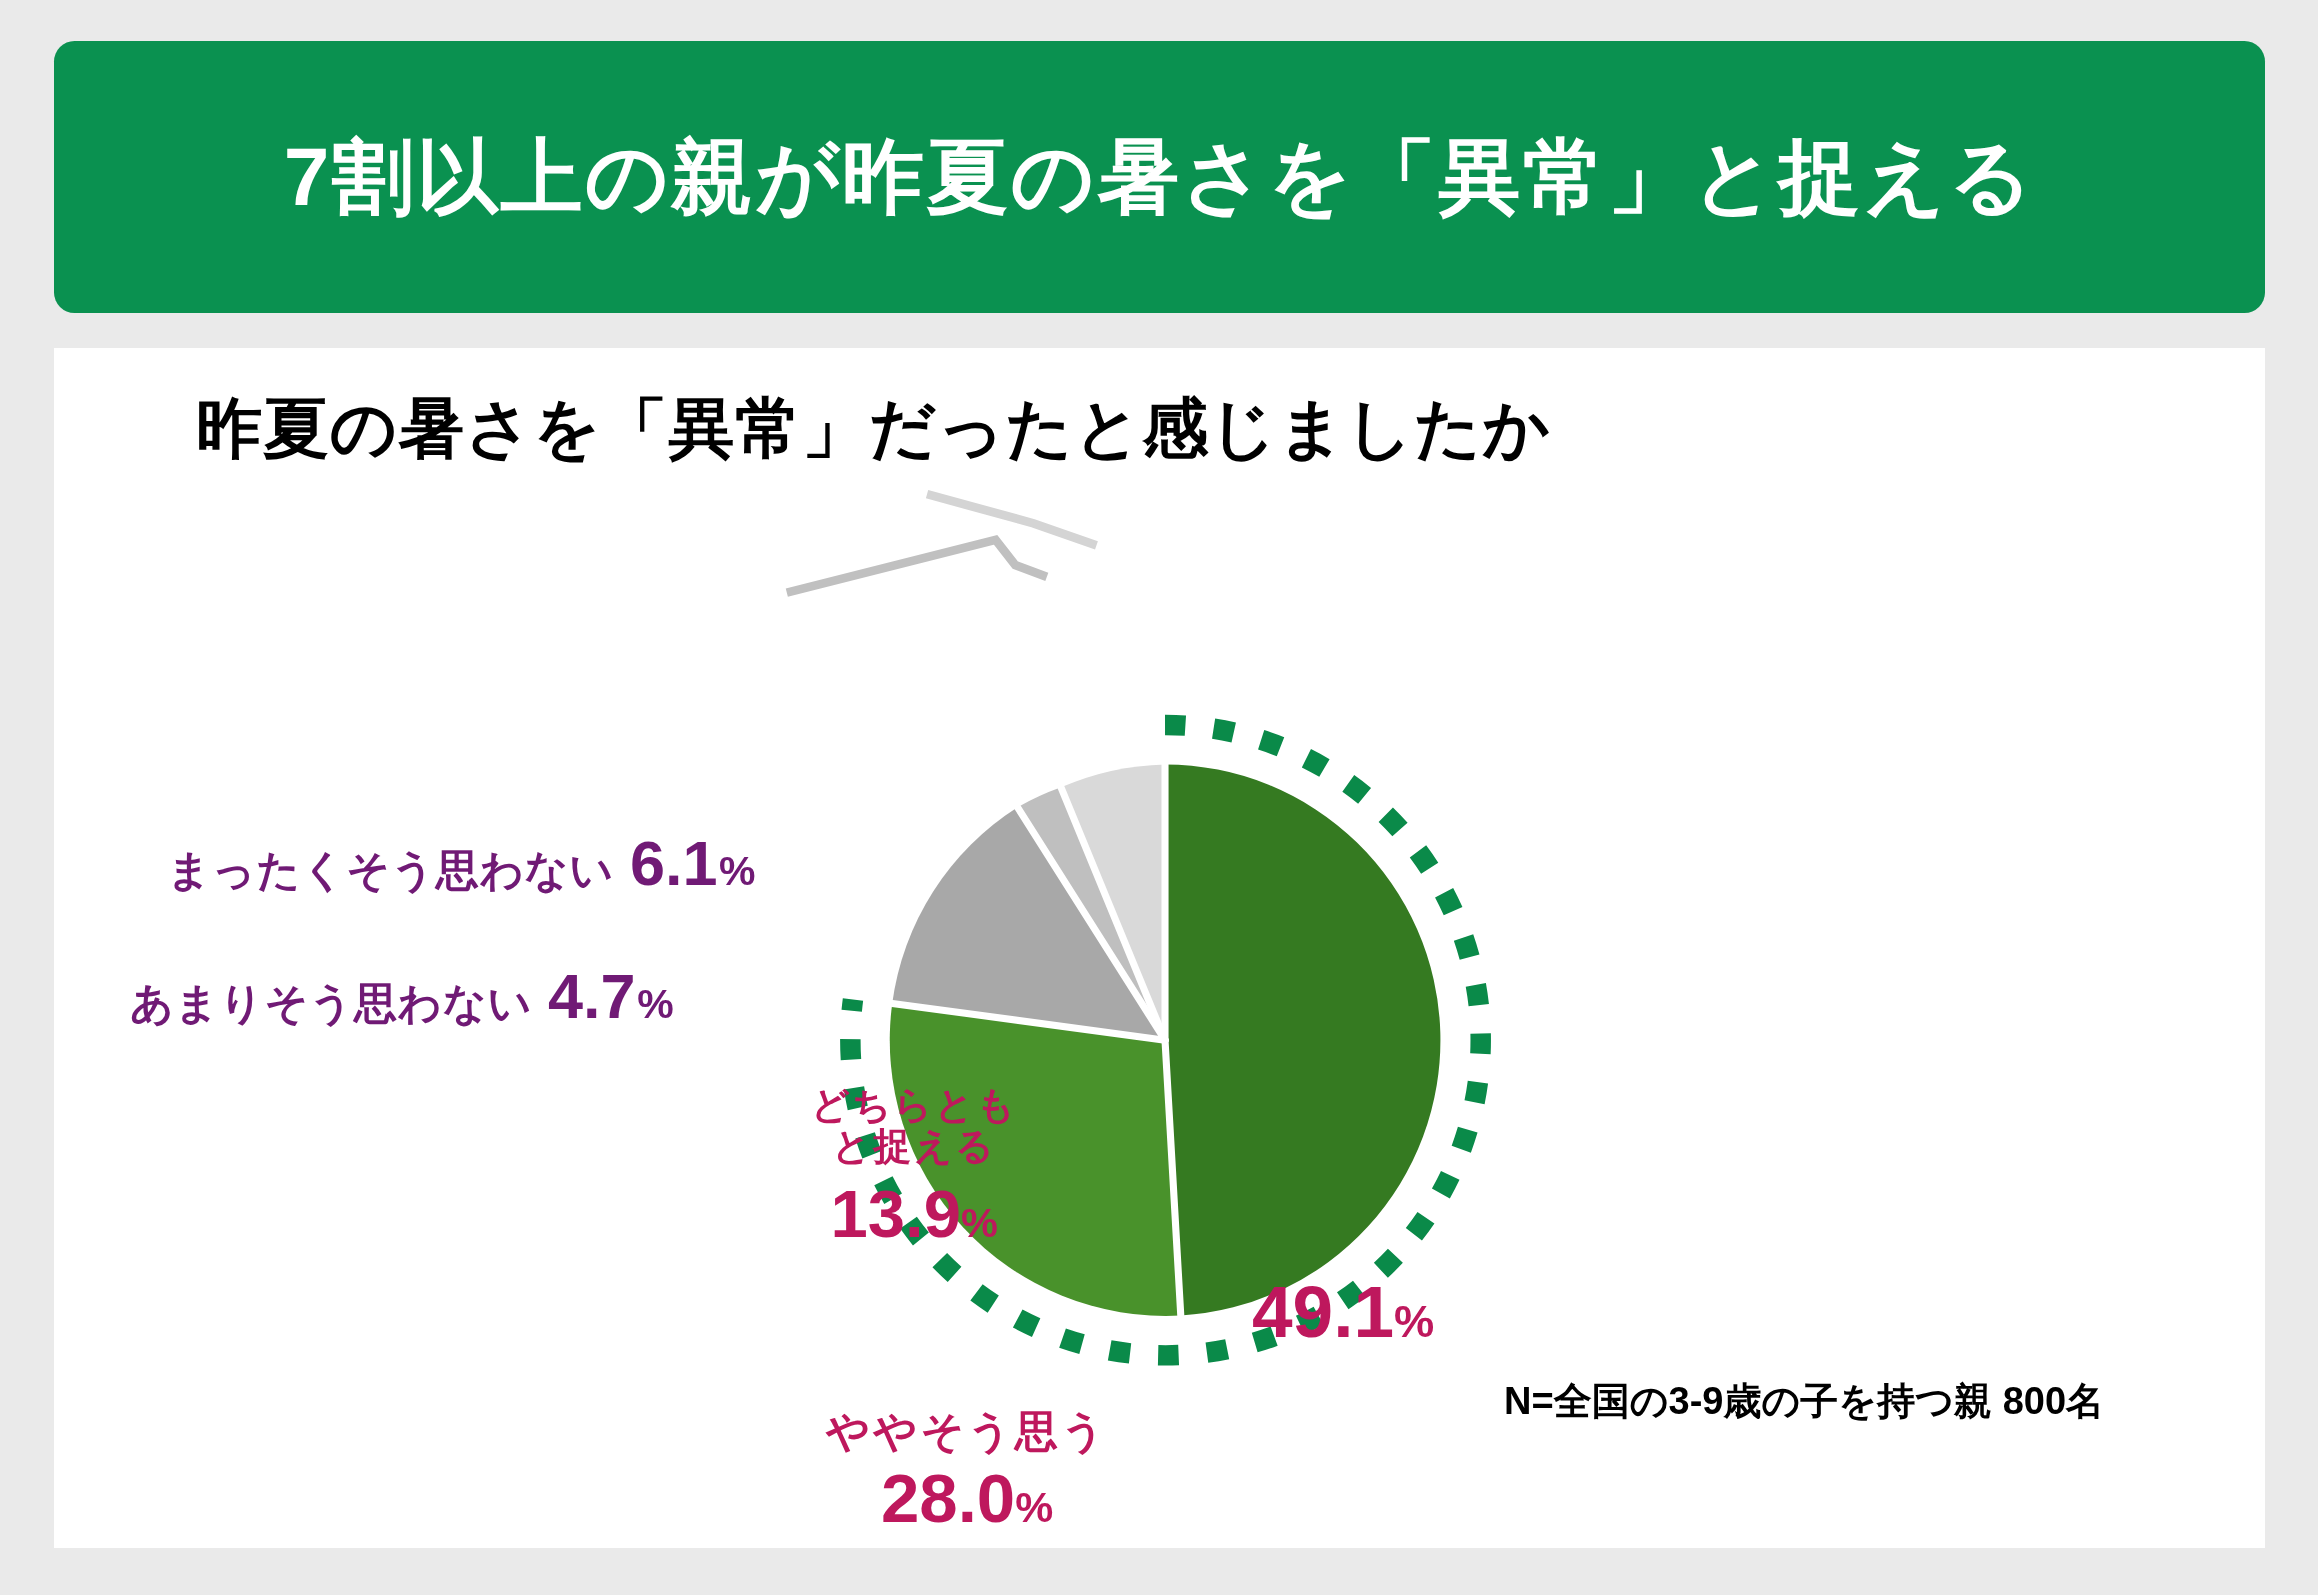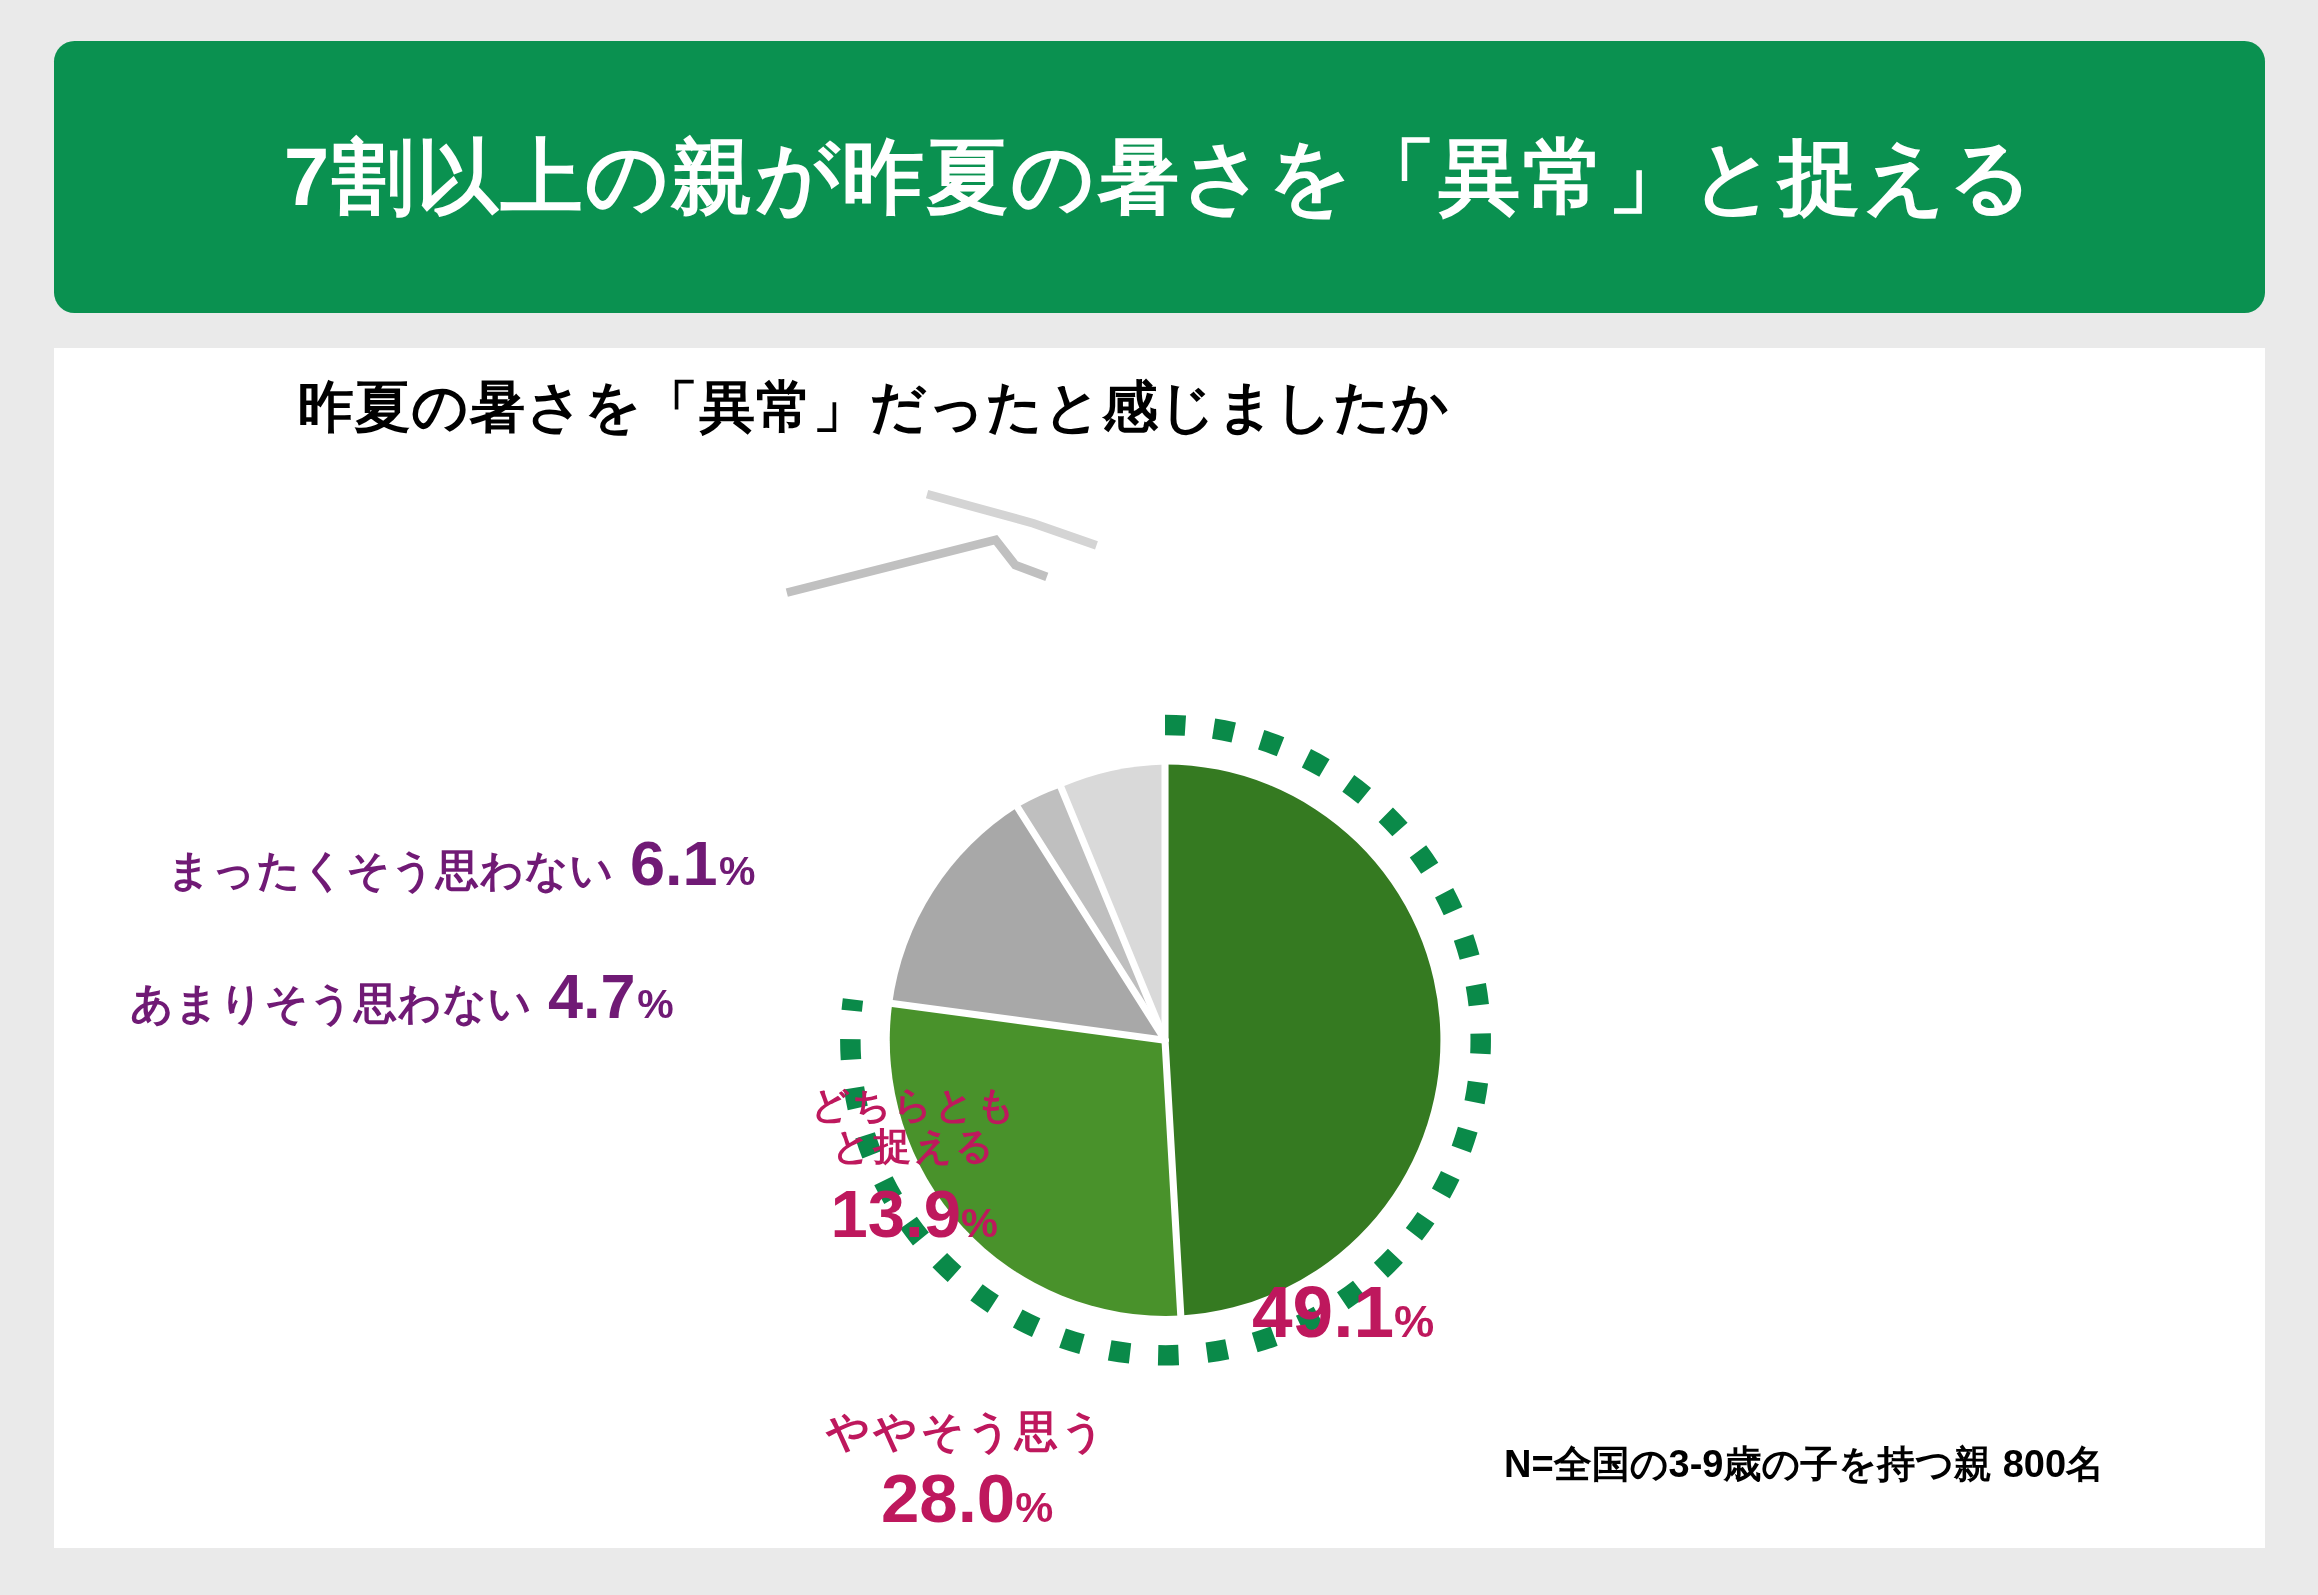--- a/index.html
+++ b/index.html
@@ -45,24 +45,24 @@
     top: 348px;
     width: 2211px;
     height: 1200px;
     background: #ffffff;
     box-sizing: border-box;
   }
 
   #chart-title {
     position: absolute;
     left: 0;
-    top: 22px;
+    top: 36px;
     width: 1639px;
     text-align: center;
-    font-size: 56px;
+    font-size: 66px;
     font-weight: bold;
     color: #000000;
     letter-spacing: 0.8px;
     white-space: nowrap;
   }
 
   
   #pie-chart-svg {
     position: absolute;
     left: 0;
@@ -95,21 +95,21 @@
     margin-left: 1.6px;
   }
 
   #callout-not-at-all { left: 113px; top: 479px; }
   #callout-not-much   { left: 76px;  top: 612px; }
 
   
   #footnote {
     position: absolute;
     left: 1450px;
-    top: 1091px;
+    top: 1028px;
     font-size: 38px;
     font-weight: bold;
     color: #000000;
     white-space: nowrap;
     letter-spacing: 0px;
   }
 
   
   .wedge-label {
     position: absolute;

